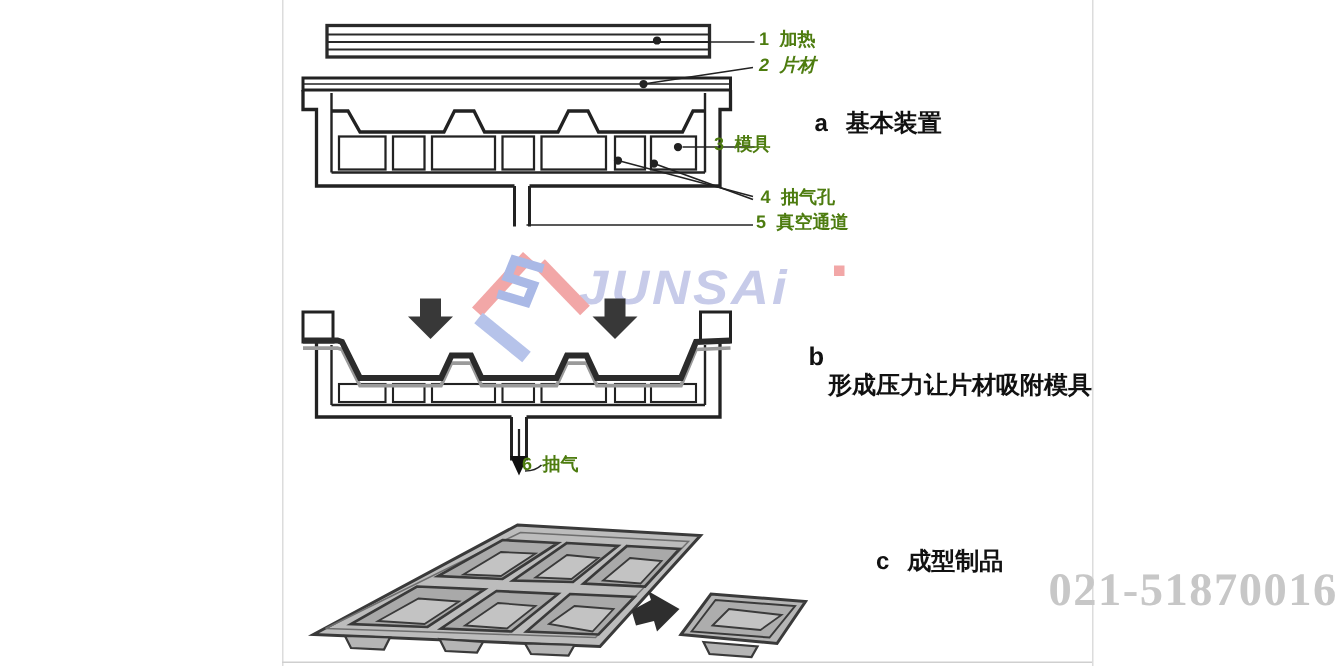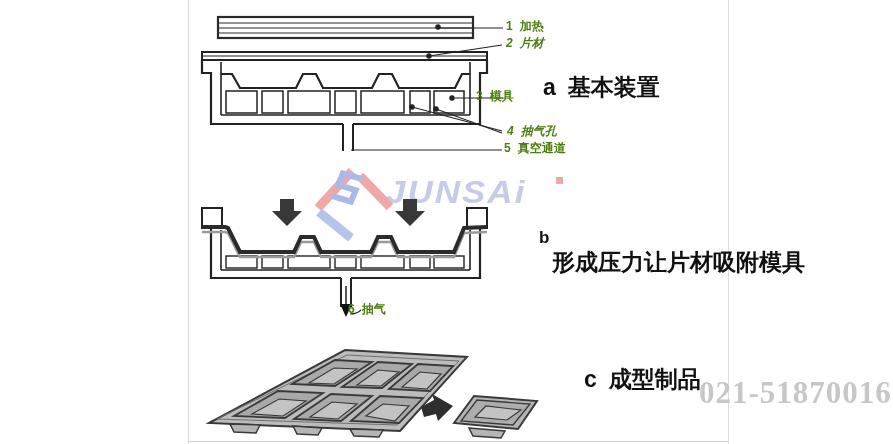--- a/index.html
+++ b/index.html
@@ -1,21 +1,21 @@
 <!DOCTYPE html>
 <html><head>
 <meta charset="utf-8">
 <style>
   html,body{margin:0;padding:0;background:#fff;}
   #stage{position:relative;width:893px;height:444px;background:#ffffff;overflow:hidden;
          font-family:"Liberation Sans",sans-serif;}
   #art{position:absolute;left:0;top:0;width:893px;height:444px;}
   .lbl{position:absolute;color:#4d7c0f;font-size:12px;font-weight:600;white-space:nowrap;line-height:1.1;}
   .lbl .num{margin-right:7px;font-weight:600;}
-  .sec-title{position:absolute;color:#111;font-size:23px;font-weight:bold;white-space:nowrap;}
+  .sec-title{position:absolute;color:#111;font-size:16px;font-weight:bold;white-space:nowrap;}
   .sec-title .letter{margin-right:12px;font-weight:bold;}
   .sec-letter{position:absolute;color:#111;font-size:17px;font-weight:bold;}
   #watermark-text{position:absolute;left:386px;top:174px;font-size:35px;font-weight:bold;
       font-style:italic;letter-spacing:2px;color:#c7cbe9;transform:scaleY(0.92);transform-origin:top left;}
   #phone{position:absolute;left:699px;top:375px;font-family:"Liberation Serif",serif;
       font-size:31px;color:#c7c7c7;letter-spacing:1px;font-weight:bold;}
   .gridline{position:absolute;background:#dcdcdc;}
 </style>
 </head>
 <body>
@@ -160,21 +160,21 @@
 
   <div class="lbl" style="left:506px;top:20px;">
     <span class="num">1</span><span>加热</span>
   </div>
   <div class="lbl" style="left:506px;top:37px;font-style:italic;">
     <span class="num">2</span><span>片材</span>
   </div>
   <div class="lbl" style="left:476px;top:90px;">
     <span class="num">3</span><span>模具</span>
   </div>
-  <div class="lbl" style="left:507px;top:125px;font-style:italic;">
+  <div class="lbl" style="left:507px;top:125px;">
     <span class="num">4</span><span>抽气孔</span>
   </div>
   <div class="lbl" style="left:504px;top:142px;">
     <span class="num">5</span><span>真空通道</span>
   </div>
 
   <div class="sec-title" style="left:543px;top:72px;">
     <span class="letter">a</span><span>基本装置</span>
   </div>
 

